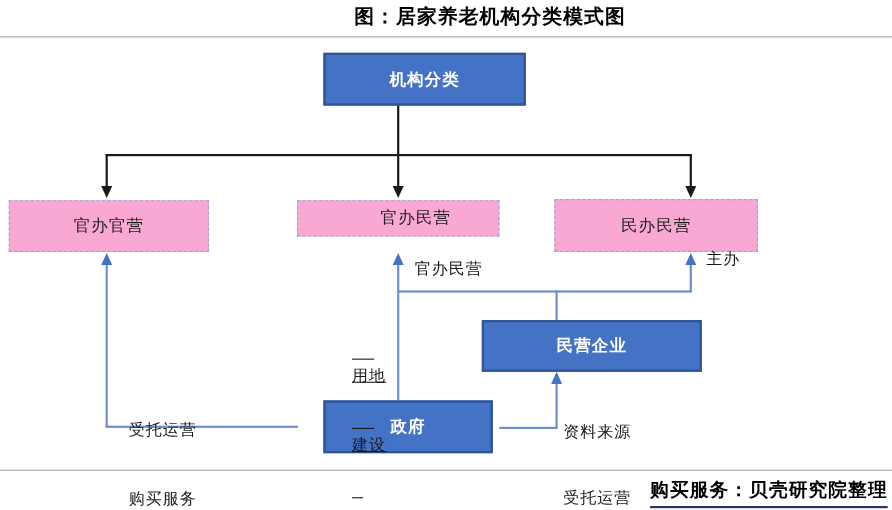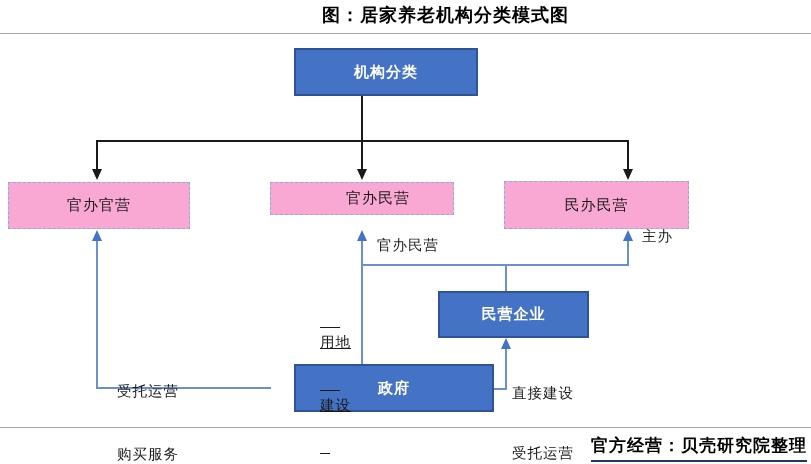--- a/index.html
+++ b/index.html
@@ -100,38 +100,38 @@
   <div class="arrow arrow-up-blue" style="left:623px; top:230px;"></div>
 
   <div class="line line-blue hline" style="left:96px; top:387px; width:175px;"></div>
   <div class="line line-blue vline" style="left:96px; top:241px; height:147px;"></div>
   <div class="arrow arrow-up-blue" style="left:92px; top:230px;"></div>
 
   <div class="line line-blue hline" style="left:454px; top:388px; width:53px;"></div>
   <div class="line line-blue vline" style="left:505px; top:349px; height:40px;"></div>
   <div class="arrow arrow-up-blue" style="left:501px; top:338px;"></div>
 
-  <div class="node node-solid" style="left:414px; top:291px; width:151px; height:47px;">
+  <div class="node node-solid" style="left:414px; top:291px; width:200px; height:47px;">
     <span>民营企业</span>
   </div>
-  <div class="node node-solid" style="left:270px; top:364px; width:200px; height:48px;">
+  <div class="node node-solid" style="left:270px; top:364px; width:154px; height:48px;">
     <span>政府</span>
   </div>
 
   <div class="edge-label" style="left:377px; top:235px;">官办民营</div>
   <div class="edge-label" style="left:642px; top:226px;">主办</div>
   <div class="edge-label" style="left:320px; top:290px;text-decoration:underline;">
     <div>用地</div>
     <div>建设</div>
   </div>
   <div class="edge-label" style="left:117px; top:339px;">
     <div>受托运营</div>
     <div>购买服务</div>
   </div>
   <div class="edge-label" style="left:512px; top:343px; line-height:20px;">
-    <div>直接建设</div>
+    <div>资料来源</div>
     <div>受托运营</div>
   </div>
 
   <div class="rule rule-bottom"></div>
-  <div class="source">官方经营：贝壳研究院整理</div>
+  <div class="source">购买服务：贝壳研究院整理</div>
 
 </div>
 
 </body></html>

